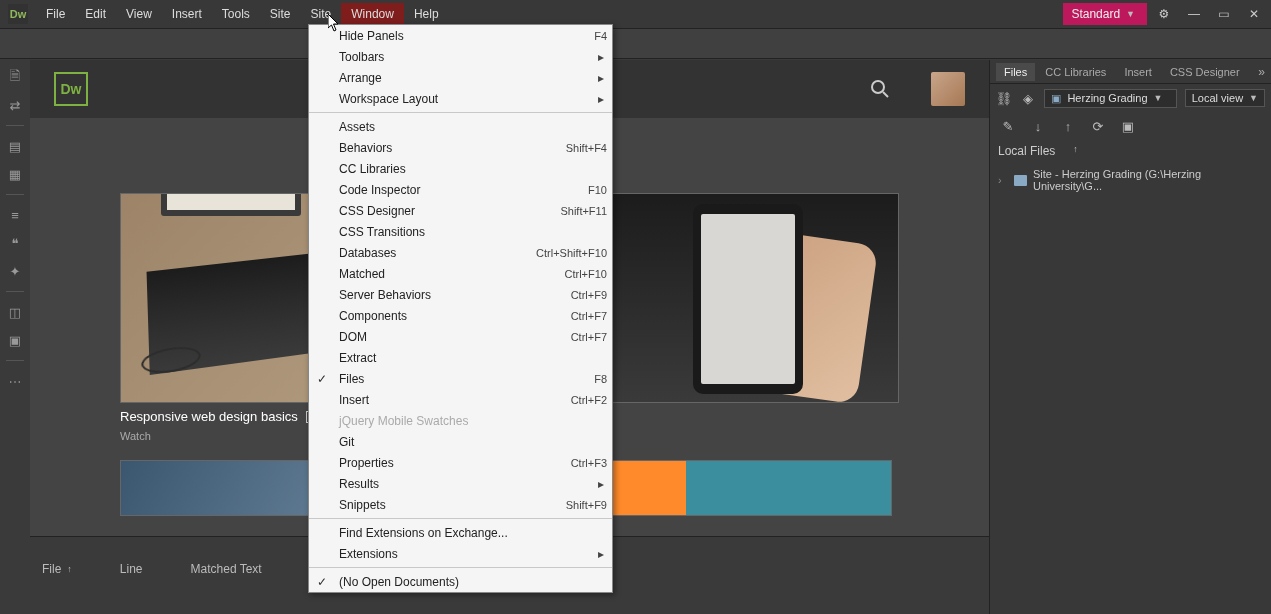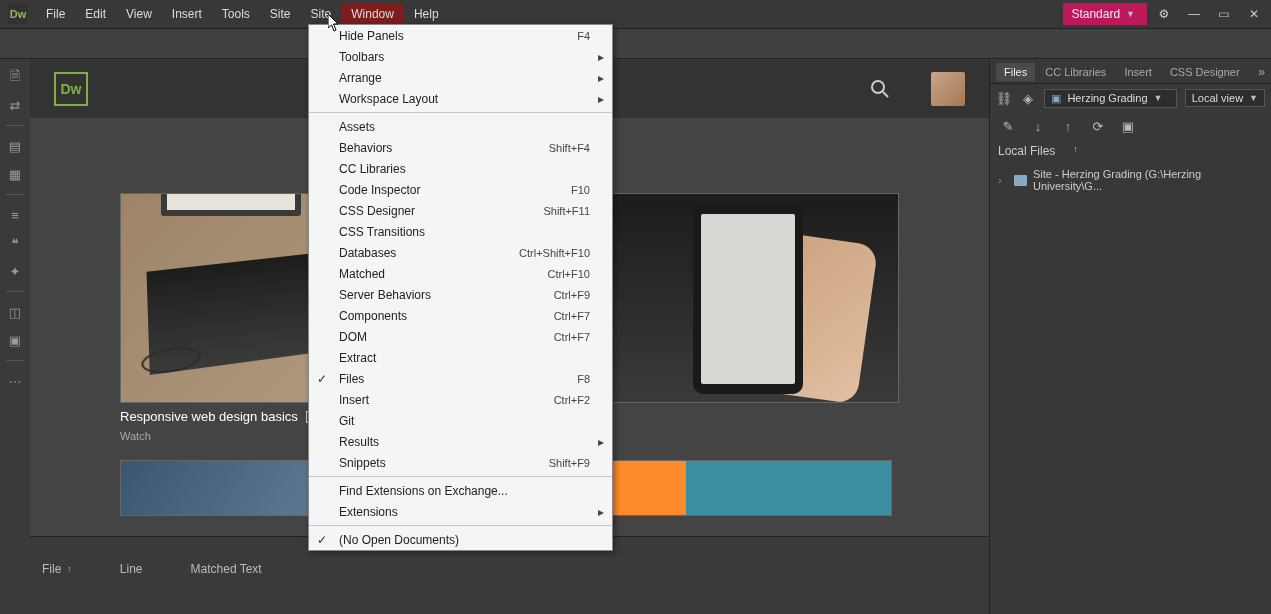--- a/index.html
+++ b/index.html
@@ -54,21 +54,21 @@
 .sel-site{flex:1}
 .rp-icons{height:28px;display:flex;align-items:center;gap:14px;padding:0 10px}
 .rp-ic{width:16px;height:16px;display:flex;align-items:center;justify-content:center;color:#bbb;cursor:pointer;font-size:13px}
 .rp-head{padding:4px 8px;color:#ccc;font-size:12px;display:flex;gap:18px}
 .rp-tree{padding:4px 6px}
 .tree-row{display:flex;align-items:center;gap:6px;padding:2px 2px;color:#ccc;font-size:11px;cursor:pointer}
 .tree-exp{width:10px;color:#888}
 .folder-ic{width:14px;height:11px;background:#89a9c4;border-radius:1px}
 
 .dropdown{position:absolute;left:308px;top:24px;width:305px;background:#f5f5f5;color:#222;border:1px solid #888;box-shadow:2px 2px 6px rgba(0,0,0,.4);font-size:12px;z-index:1000}
-.dd-item{height:21px;display:flex;align-items:center;padding:0 22px 0 30px;cursor:pointer;position:relative}
+.dd-item{height:21px;display:flex;align-items:center;padding:0 5px 0 30px;cursor:pointer;position:relative}
 .dd-short{margin-left:auto;color:#444;font-size:11px}
 .dd-sub{position:absolute;right:8px;color:#444}
 .dd-sep{height:1px;background:#c8c8c8;margin:3px 0}
 .dd-check{position:absolute;left:8px;color:#333}
 .dd-dis{color:#aaa}
 .cursor{position:absolute;left:328px;top:14px;width:12px;height:18px;z-index:1100;pointer-events:none}
 .cursor svg{display:block}
 .chev{font-size:9px;color:#bbb}
 </style>
 </head>
@@ -278,22 +278,29 @@
     </div>
     <div class="dd-item">
       <span class="dd-check">✓</span>
       <span>Files</span>
       <span class="dd-short">F8</span>
     </div>
     <div class="dd-item">
       <span>Insert</span>
       <span class="dd-short">Ctrl+F2</span>
     </div>
+    <div class="dd-item dd-dis">
+      <span>jQuery Mobile Swatches</span>
+    </div>
     <div class="dd-item">
       <span>Git</span>
+    </div>
+    <div class="dd-item">
+      <span>Properties</span>
+      <span class="dd-short">Ctrl+F3</span>
     </div>
     <div class="dd-item">
       <span>Results</span>
       <span class="dd-sub">▸</span>
     </div>
     <div class="dd-item">
       <span>Snippets</span>
       <span class="dd-short">Shift+F9</span>
     </div>
     <div class="dd-sep"></div>

